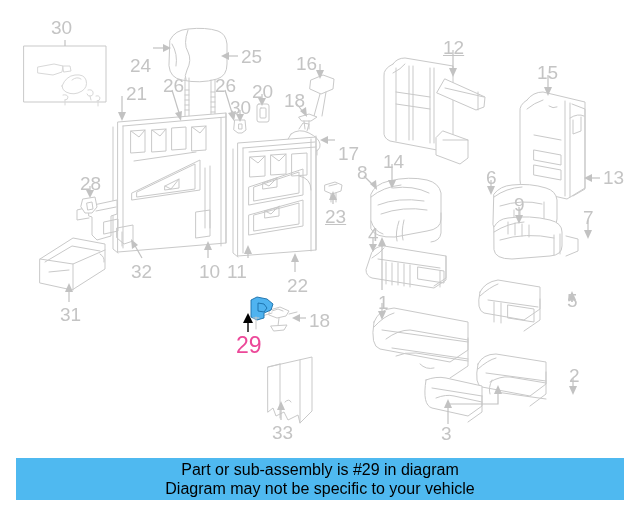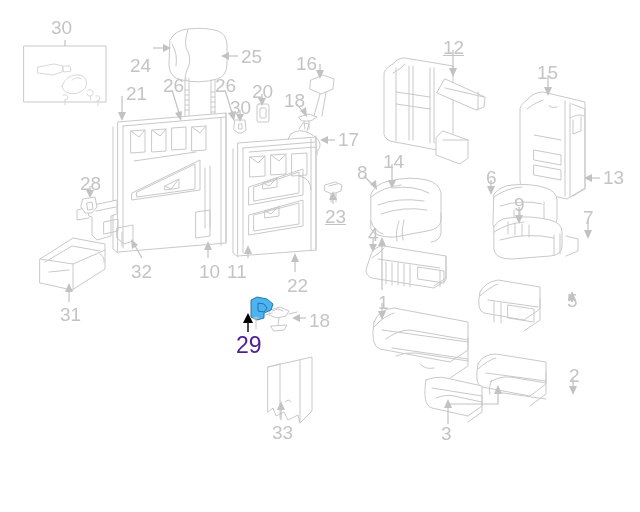--- a/index.html
+++ b/index.html
@@ -75,21 +75,21 @@
   .callout {
     position: absolute;
     font-family: "Liberation Sans", sans-serif;
     font-size: 19px;
     line-height: 1;
     color: #c4c4c4;
     white-space: nowrap;
     user-select: none;
   }
   .callout.highlight {
-    color: #4c1d95;
+    color: #ec4899;
     font-size: 23px;
   }
   #banner {
     position: absolute;
     left: 16px;
     top: 458px;
     width: 608px;
     height: 42px;
     background: #4fb9f0;
     display: flex;
@@ -501,21 +501,21 @@
   <div class="callout" style="left:241px; top:47px;">25</div>
   <div class="callout" style="left:296px; top:54px;">16</div>
   <div class="callout" style="left:443px; top:38px;text-decoration:underline;">12</div>
   <div class="callout" style="left:537px; top:63px;">15</div>
   <div class="callout" style="left:113px; top:84px;margin-left:13px;">21</div>
   <div class="callout" style="left:163px; top:76px;">26</div>
   <div class="callout" style="left:215px; top:76px;">26</div>
   <div class="callout" style="left:252px; top:82px;">20</div>
   <div class="callout" style="left:230px; top:98px;">30</div>
   <div class="callout" style="left:284px; top:91px;">18</div>
-  <div class="callout" style="left:338px; top:130px;">17</div>
+  <div class="callout" style="left:338px; top:144px;">17</div>
   <div class="callout" style="left:603px; top:168px;">13</div>
   <div class="callout" style="left:357px; top:163px;">8</div>
   <div class="callout" style="left:383px; top:152px;">14</div>
   <div class="callout" style="left:486px; top:168px;">6</div>
   <div class="callout" style="left:514px; top:195px;">9</div>
   <div class="callout" style="left:583px; top:208px;">7</div>
   <div class="callout" style="left:80px;  top:174px;">28</div>
   <div class="callout" style="left:325px; top:207px;text-decoration:underline;">23</div>
   <div class="callout" style="left:368px; top:225px;">4</div>
   <div class="callout" style="left:131px; top:262px;">32</div>
@@ -524,14 +524,18 @@
   <div class="callout" style="left:287px; top:276px;">22</div>
   <div class="callout" style="left:60px;  top:305px;">31</div>
   <div class="callout" style="left:378px; top:293px;">1</div>
   <div class="callout" style="left:567px; top:291px;">5</div>
   <div class="callout" style="left:309px; top:311px;">18</div>
   <div class="callout" style="left:569px; top:366px;">2</div>
   <div class="callout" style="left:441px; top:424px;">3</div>
   <div class="callout" style="left:272px; top:423px;">33</div>
   <div class="callout highlight" style="left:236px; top:334px;">29</div>
 
+  <div id="banner">
+    <div class="line">Part or sub-assembly is #29 in diagram</div>
+    <div class="line">Diagram may not be specific to your vehicle</div>
+  </div>
 
 </div>
 
 </body></html>

